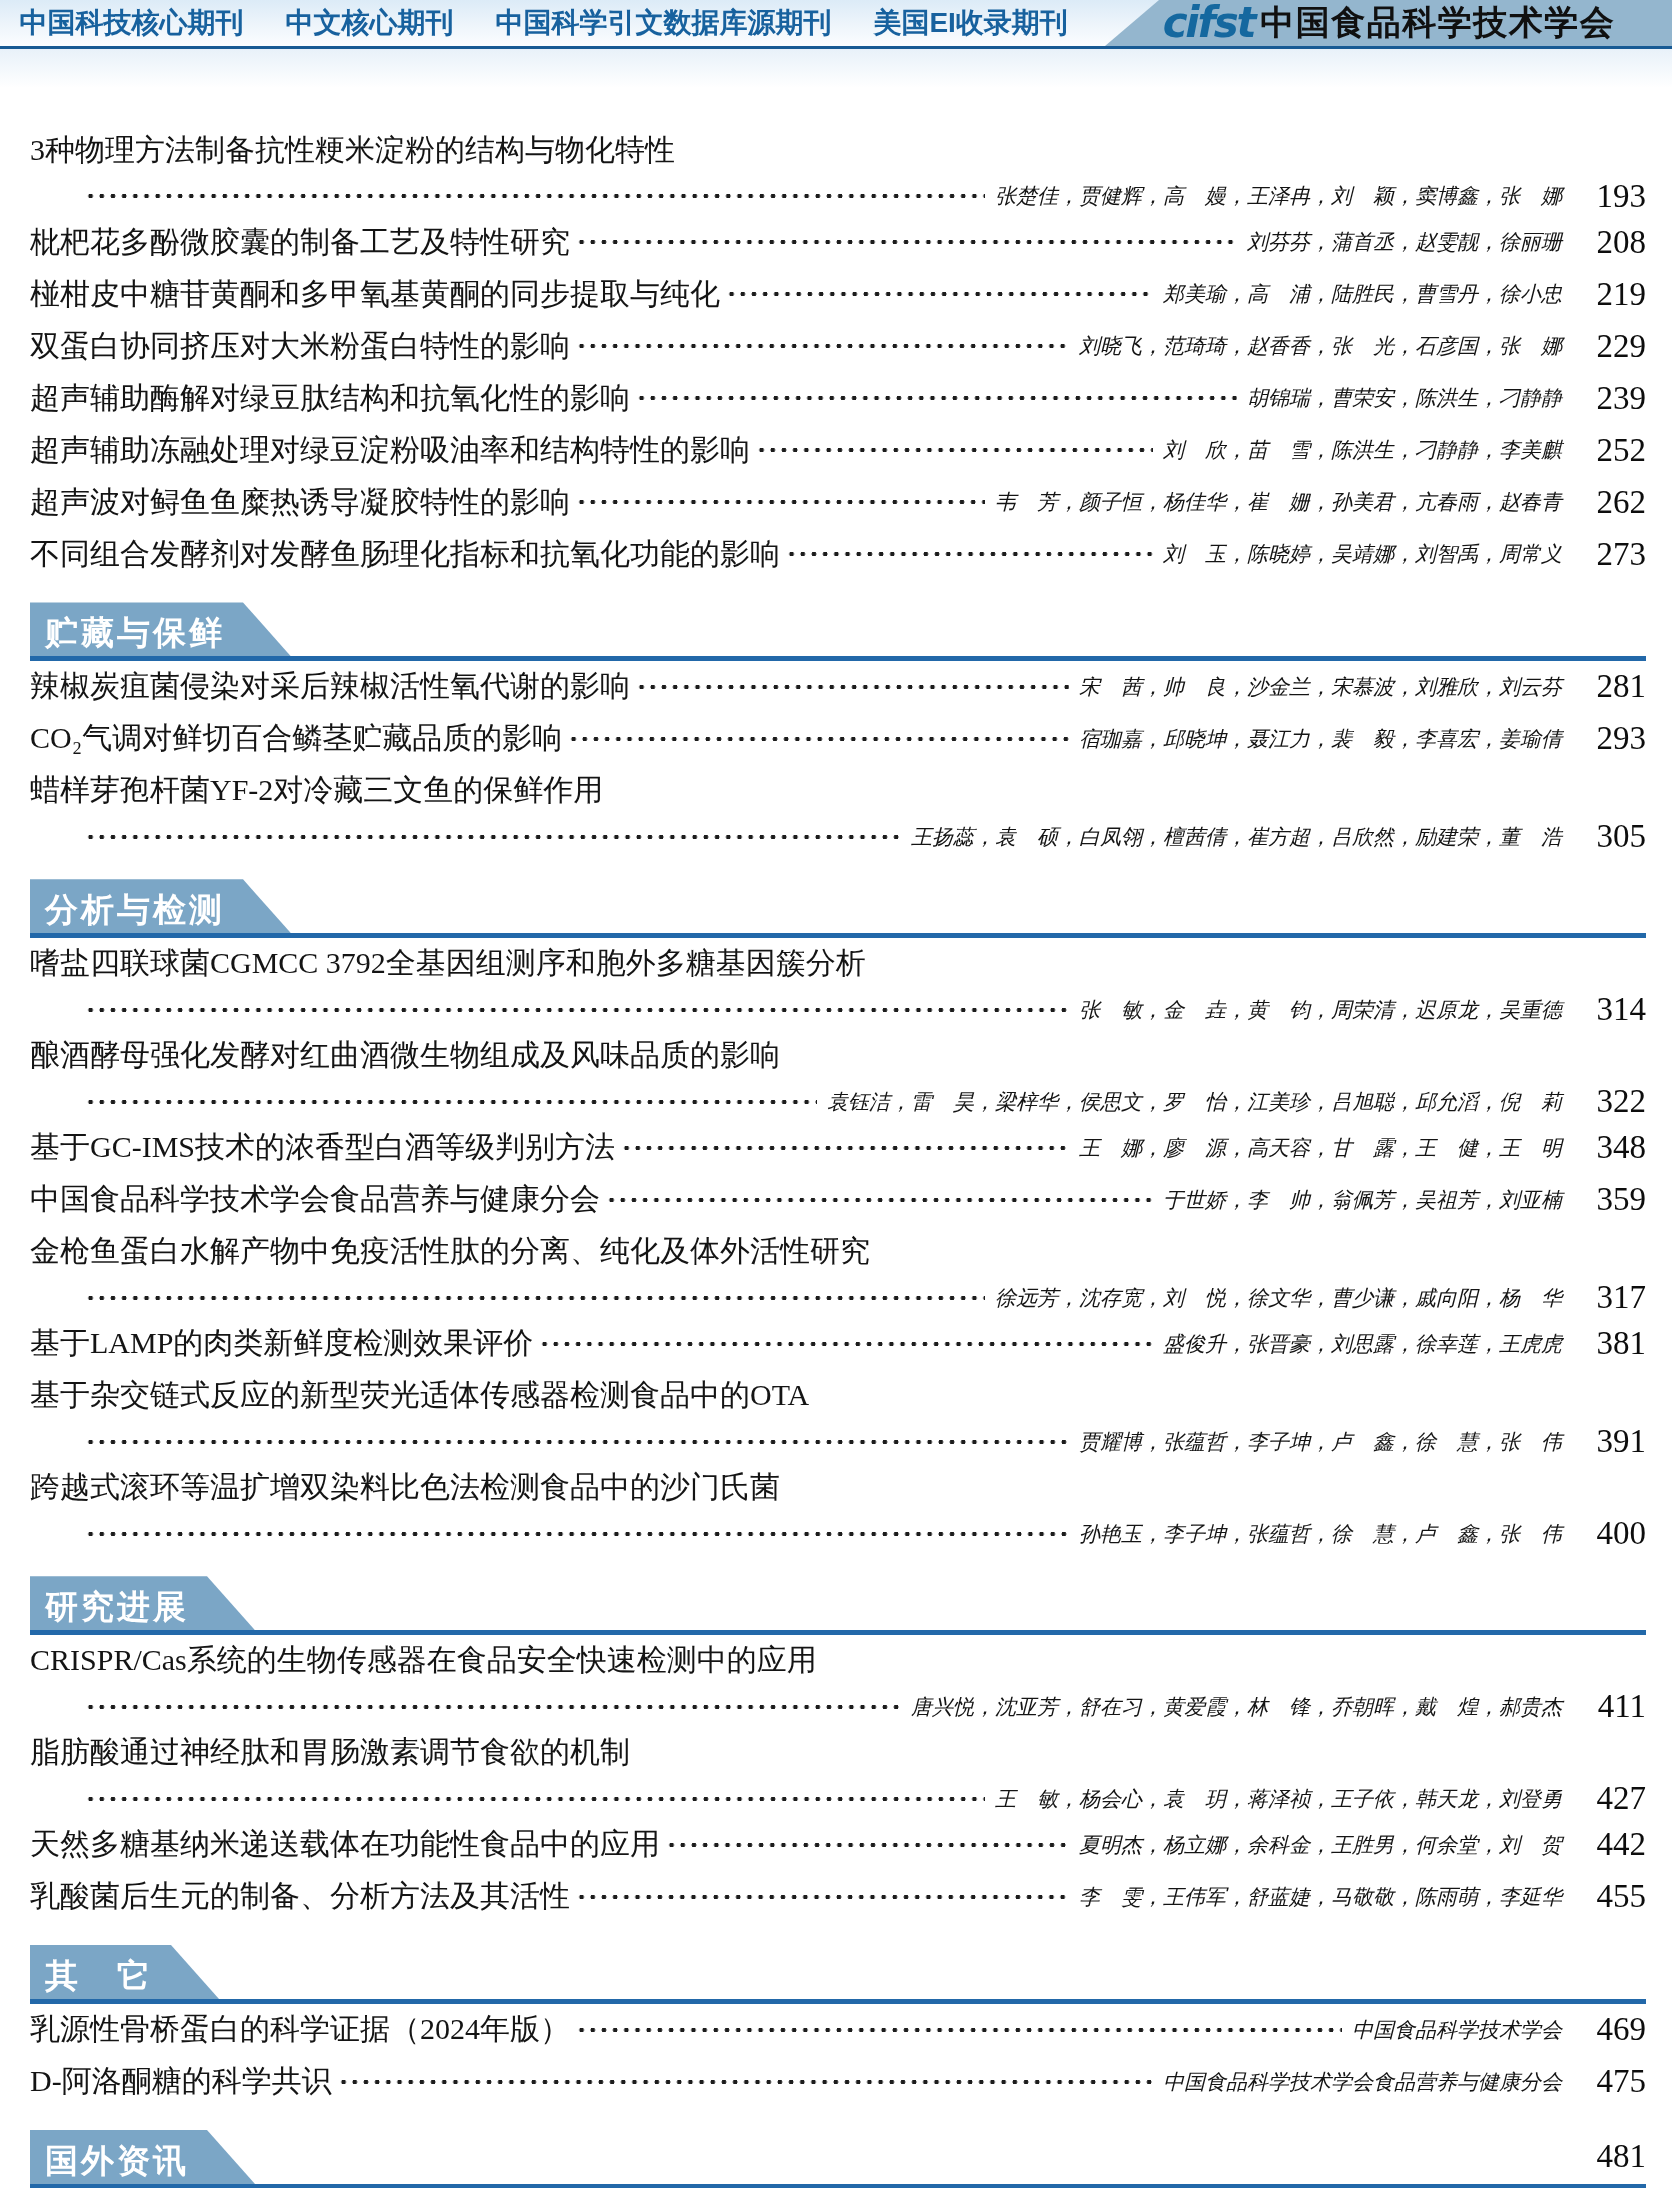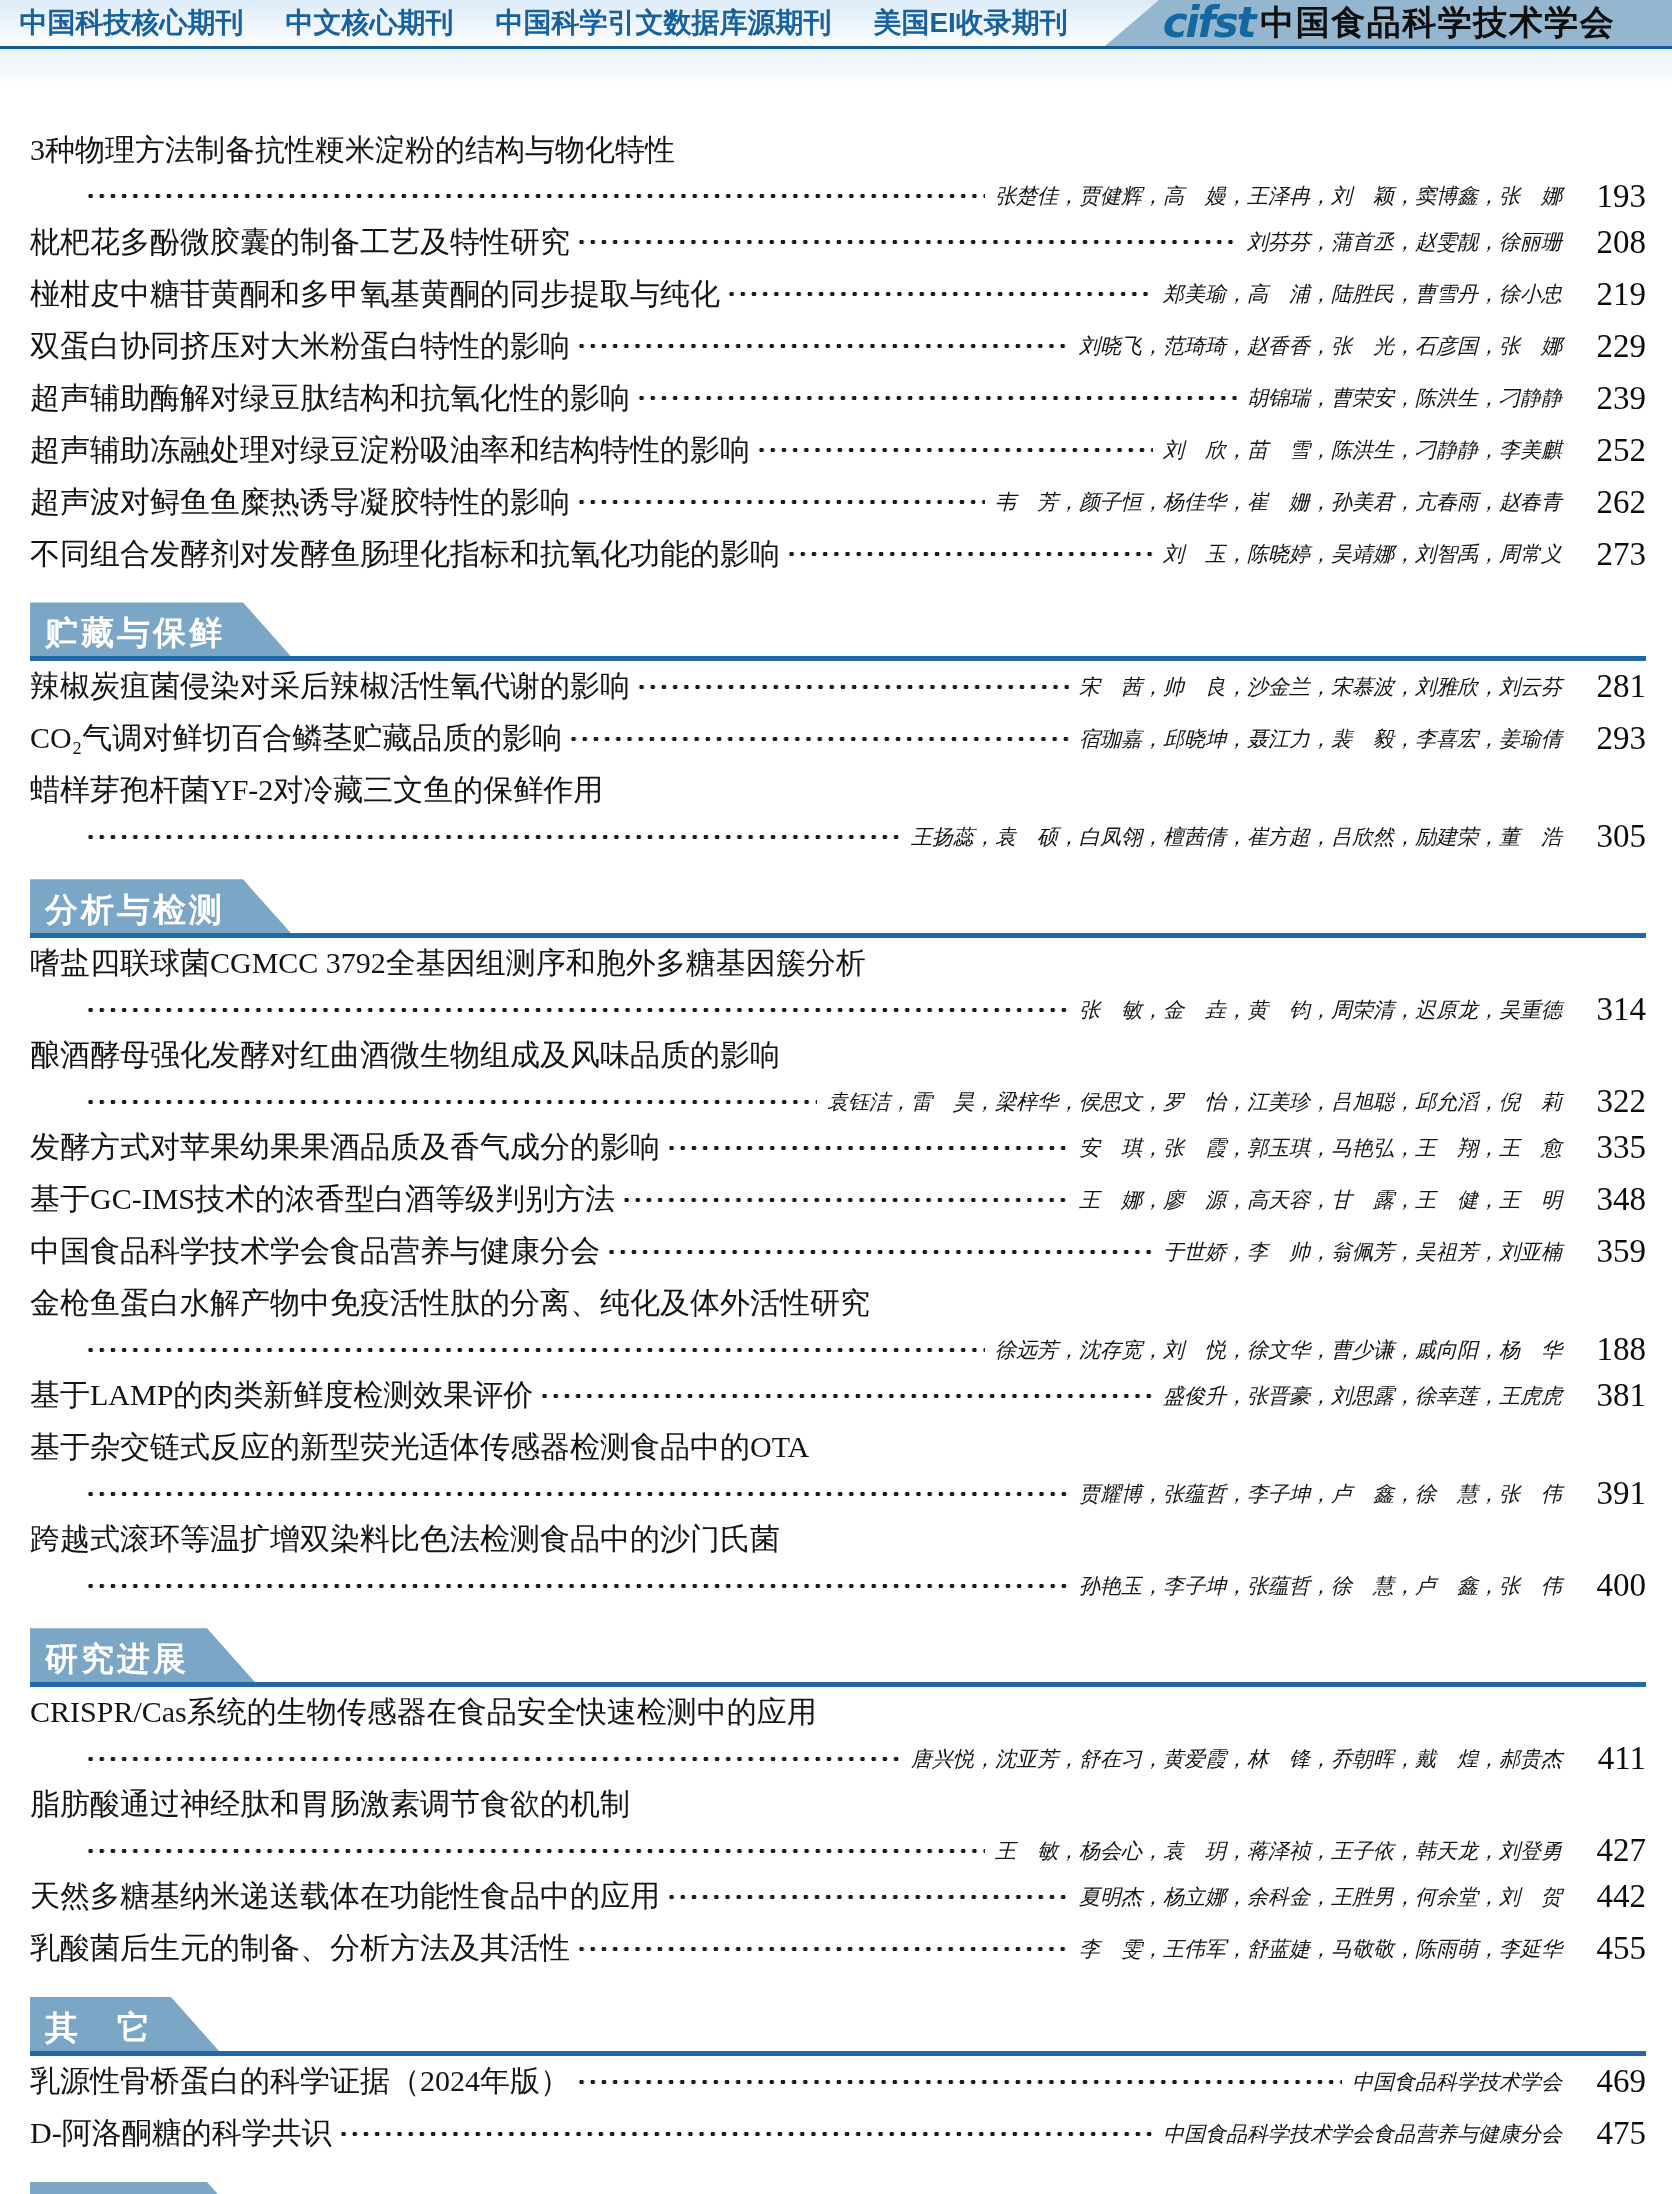--- a/index.html
+++ b/index.html
@@ -221,28 +221,20 @@
           <span class="title">酿酒酵母强化发酵对红曲酒微生物组成及风味品质的影响</span>
         </div>
         <div class="line cont">
           <div class="leader"></div>
           <span class="authors">袁钰洁，雷　昊，梁梓华，侯思文，罗　怡，江美珍，吕旭聪，邱允滔，倪　莉</span>
           <span class="page-num">322</span>
         </div>
       </div>
       <div class="article">
         <div class="line">
-          <span class="title">发酵方式对苹果幼果果酒品质及香气成分的影响</span>
-          <div class="leader"></div>
-          <span class="authors">安　琪，张　霞，郭玉琪，马艳弘，王　翔，王　愈</span>
-          <span class="page-num">335</span>
-        </div>
-      </div>
-      <div class="article">
-        <div class="line">
           <span class="title">基于GC-IMS技术的浓香型白酒等级判别方法</span>
           <div class="leader"></div>
           <span class="authors">王　娜，廖　源，高天容，甘　露，王　健，王　明</span>
           <span class="page-num">348</span>
         </div>
       </div>
       <div class="article">
         <div class="line">
           <span class="title">中国食品科学技术学会食品营养与健康分会</span>
           <div class="leader"></div>
@@ -250,21 +242,21 @@
           <span class="page-num">359</span>
         </div>
       </div>
       <div class="article">
         <div class="line">
           <span class="title">金枪鱼蛋白水解产物中免疫活性肽的分离、纯化及体外活性研究</span>
         </div>
         <div class="line cont">
           <div class="leader"></div>
           <span class="authors">徐远芳，沈存宽，刘　悦，徐文华，曹少谦，戚向阳，杨　华</span>
-          <span class="page-num">188</span>
+          <span class="page-num">317</span>
         </div>
       </div>
       <div class="article">
         <div class="line">
           <span class="title">基于LAMP的肉类新鲜度检测效果评价</span>
           <div class="leader"></div>
           <span class="authors">盛俊升，张晋豪，刘思露，徐幸莲，王虎虎</span>
           <span class="page-num">381</span>
         </div>
       </div>

